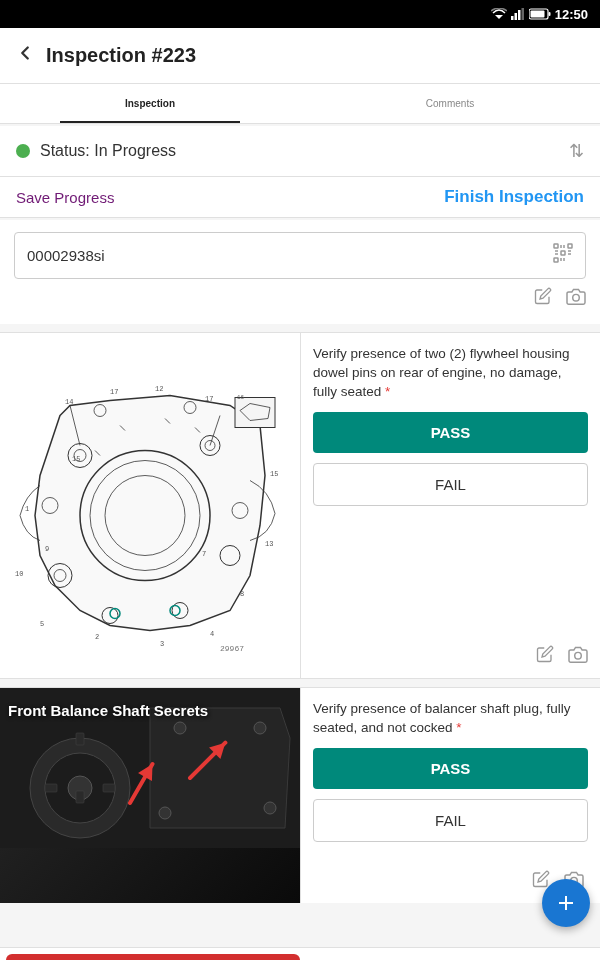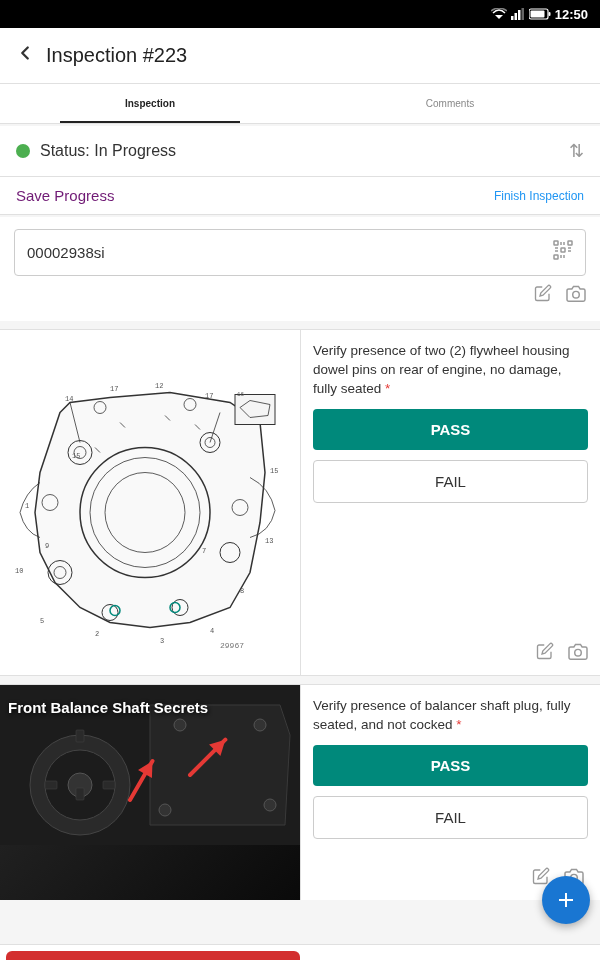--- a/index.html
+++ b/index.html
@@ -32,21 +32,21 @@
     .back-btn {
       margin-right: 10px;
       font-size: 22px;
       color: #333;
       cursor: pointer;
       background: none;
       border: none;
     }
     .header-title {
       font-size: 20px;
-      font-weight: 400;
+      font-weight: 700;
       color: #222;
     }
 
     
     .tabs {
       background: #fff;
       display: flex;
       border-bottom: 1px solid #e0e0e0;
     }
     .tab {
@@ -104,26 +104,26 @@
     }
     .save-btn {
       font-size: 15px;
       color: #701a75;
       background: none;
       border: none;
       cursor: pointer;
       font-weight: 400;
     }
     .finish-btn {
-      font-size: 12px;
+      font-size: 17px;
       color: #2196F3;
       background: none;
       border: none;
       cursor: pointer;
-      font-weight: 400;
+      font-weight: 700;
     }
 
     
     .scan-section {
       background: #fff;
       padding: 12px 14px 14px;
       margin-bottom: 8px;
     }
     .scan-label {
       font-size: 14px;

